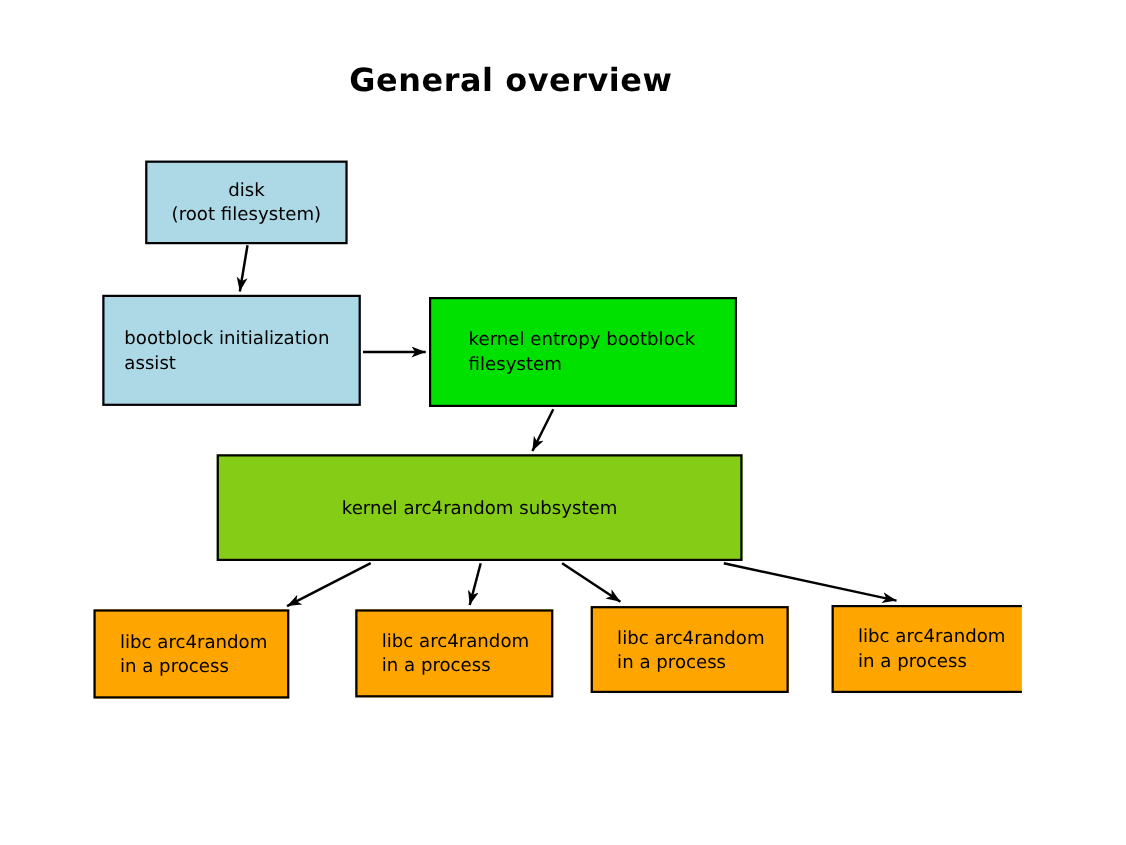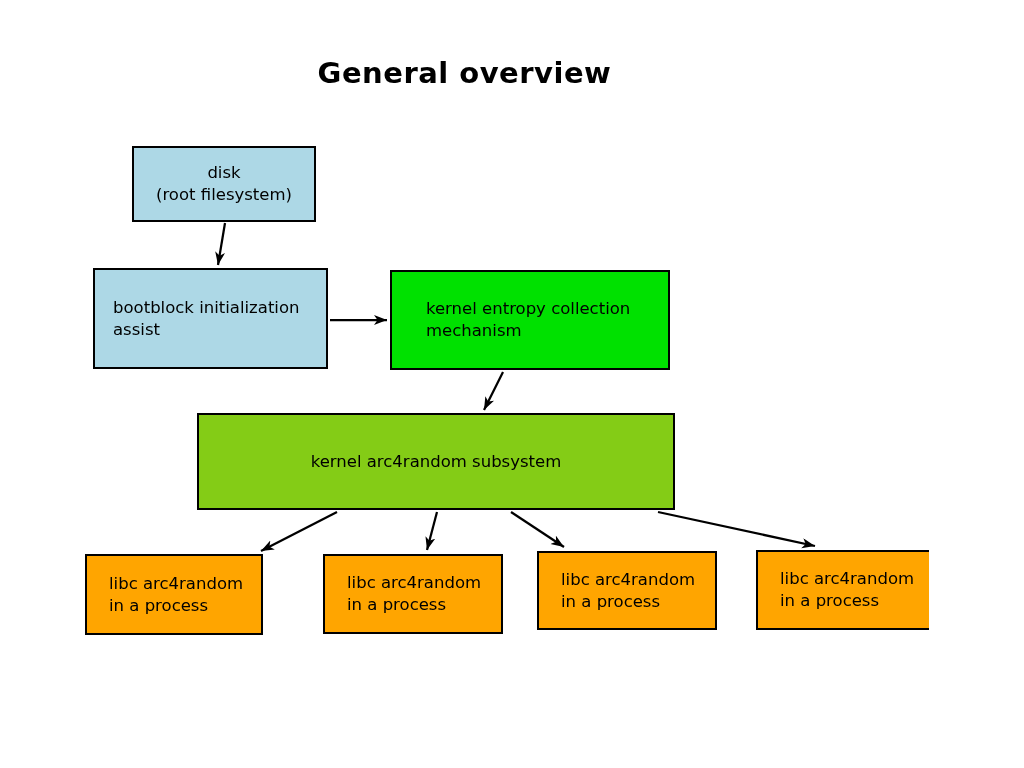--- a/index.html
+++ b/index.html
@@ -90,22 +90,22 @@
     <div class="bline">disk</div>
     <div class="bline">(root filesystem)</div>
   </div>
 
   <div class="node left-text" id="box-bootblock" style="background-color: rgb(173, 216, 230);">
     <div class="bline">bootblock initialization</div>
     <div class="bline">assist</div>
   </div>
 
   <div class="node left-text" id="box-entropy" style="background-color: rgb(0, 225, 0);">
-    <div class="bline">kernel entropy collection</div>
-    <div class="bline">mechanism</div>
+    <div class="bline">kernel entropy bootblock</div>
+    <div class="bline">filesystem</div>
   </div>
 
   <div class="node centered" id="box-arc4" style="background-color: #84cc16;">
     <div class="bline">kernel arc4random subsystem</div>
   </div>
 
   <div class="node left-text" id="box-libc-0" style="background-color: rgb(255, 165, 0);">
     <div class="bline">libc arc4random</div>
     <div class="bline">in a process</div>
   </div>

